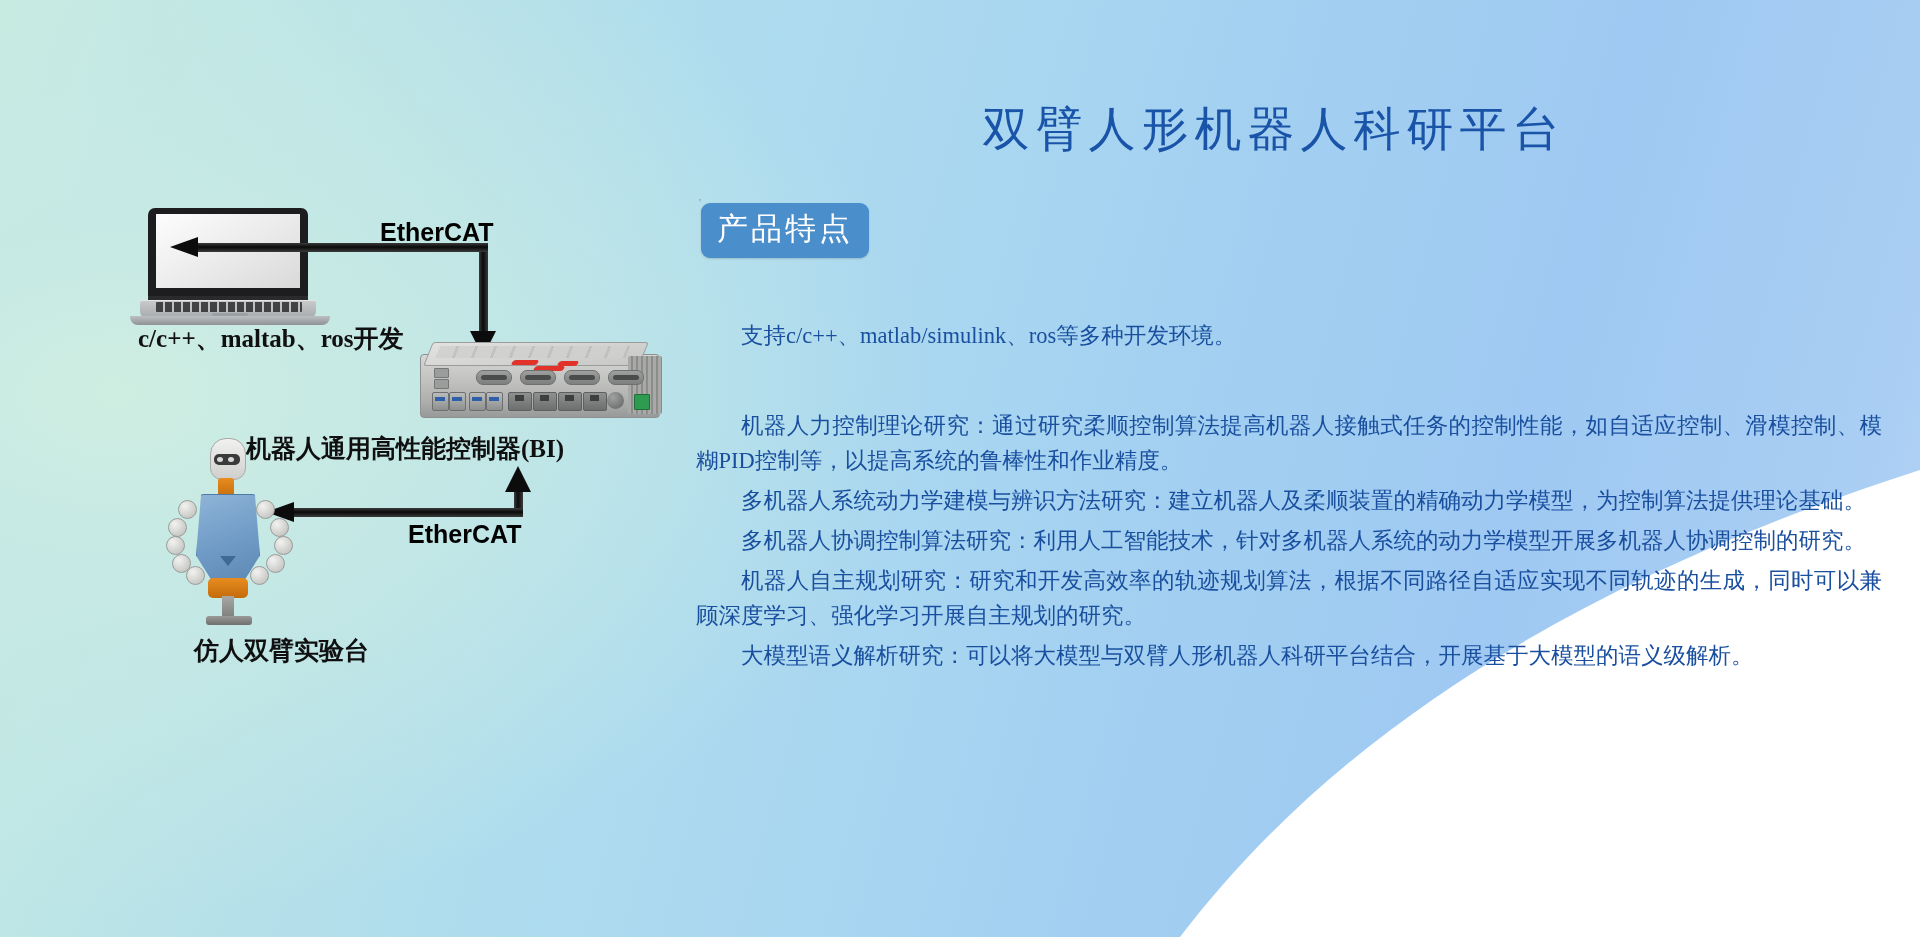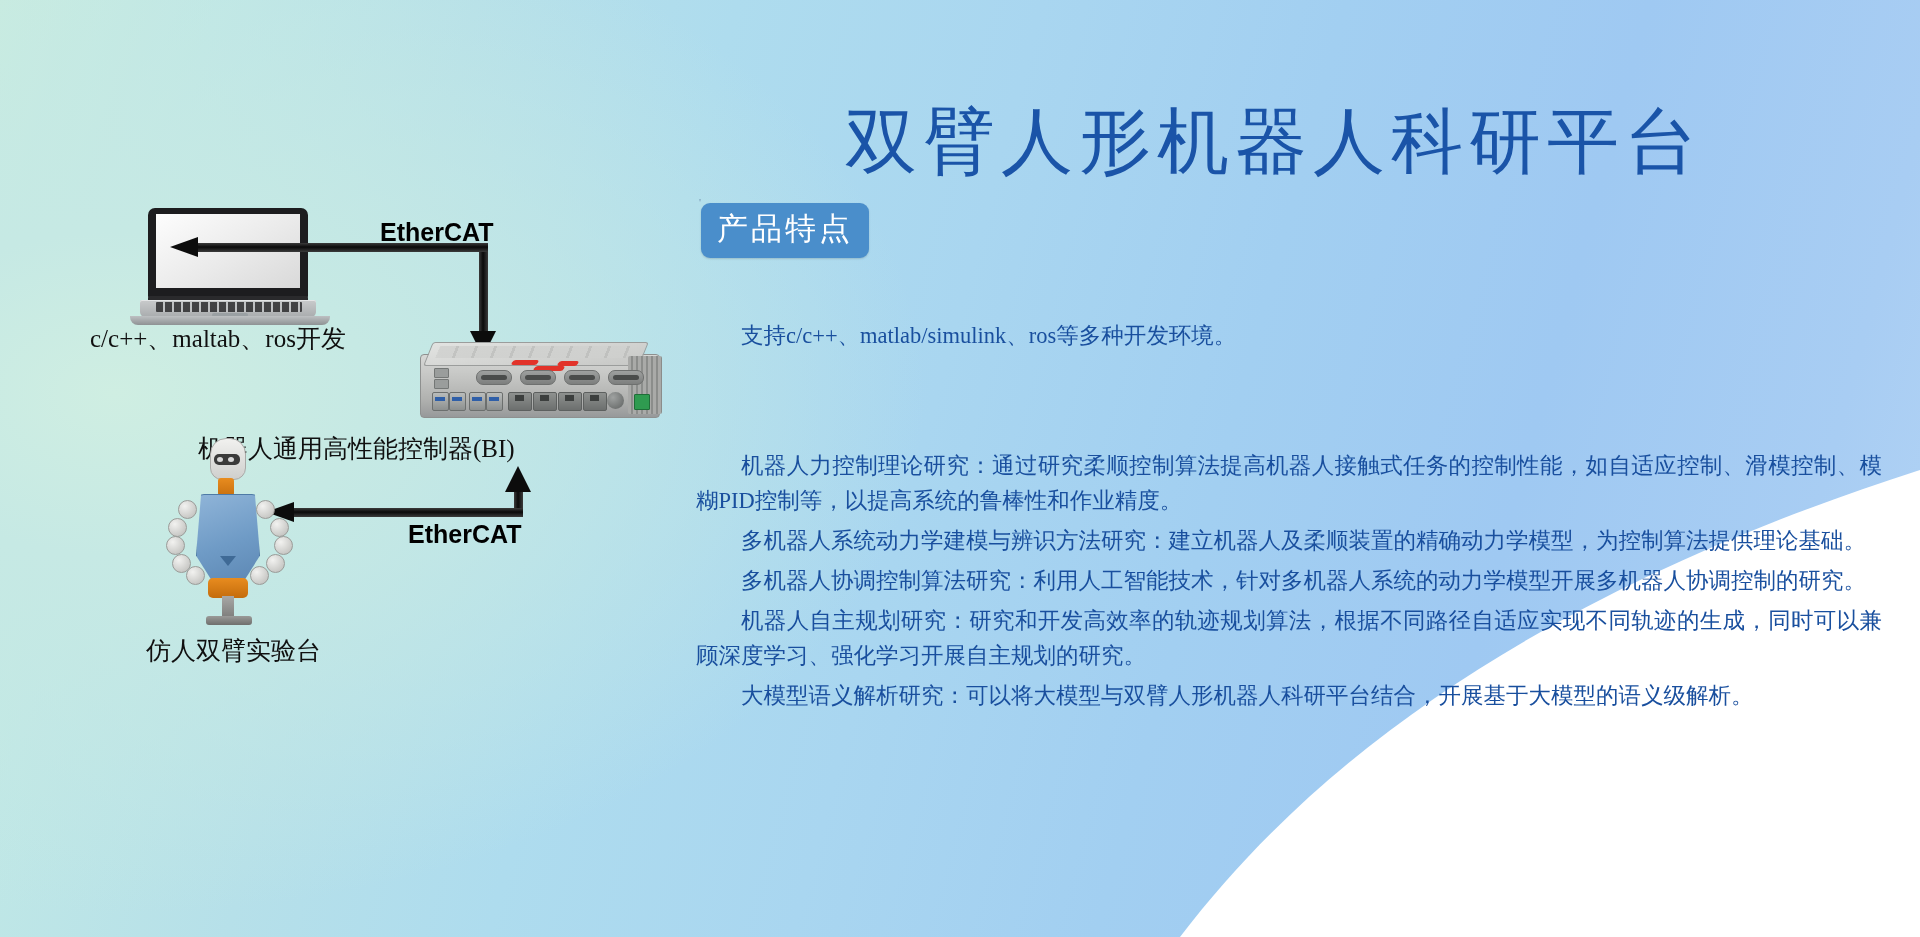--- a/index.html
+++ b/index.html
@@ -26,21 +26,21 @@
   .lid{position:absolute;left:10px;top:0;width:160px;height:90px;background:#1d1d1f;border-radius:7px 7px 2px 2px;}
   .screen{position:absolute;left:8px;top:6px;width:144px;height:74px;background:linear-gradient(150deg,#fdfdfd,#eaeaea 55%,#d9d9d9);}
   .hinge{position:absolute;left:10px;top:88px;width:160px;height:6px;background:#2a2a2c;border-radius:2px;}
   .keys{position:absolute;left:2px;top:92px;width:176px;height:17px;background:linear-gradient(#c9cbcc,#a9acae);border-radius:2px 2px 5px 5px;
         box-shadow:inset 0 1px 0 #e4e6e7;}
   .keyrows{position:absolute;left:18px;top:94px;width:146px;height:10px;
         background:repeating-linear-gradient(90deg,#2c2c2e 0 7px,#bfc1c3 7px 9px);opacity:.85;border-radius:1px;}
   .base{position:absolute;left:-8px;top:108px;width:200px;height:9px;background:linear-gradient(#bdc0c2,#8e9294);border-radius:0 0 8px 8px;}
   .trackpad{position:absolute;left:74px;top:105px;width:36px;height:4px;background:#9aa0a3;border-radius:2px;}
 
-  .cap{position:absolute;color:#101010;font-weight:400;white-space:nowrap;}
+  .cap{position:absolute;color:#101010;font-weight:700;white-space:nowrap;margin-left:48px;}
   .cap-laptop{left:90px;top:322px;font-size:25px;}
   .cap-ctrl{left:198px;top:432px;font-size:25px;}
   .cap-robot{left:146px;top:634px;font-size:25px;}
 
   
   .ctrl{position:absolute;left:420px;top:340px;width:244px;height:86px;}
   .ctrl-body{position:absolute;left:0;top:14px;width:238px;height:62px;
     background:linear-gradient(180deg,#d7d8d6 0%,#c2c3c1 40%,#b0b1af 72%,#97999a 100%);
     border-radius:4px;border:1px solid #8e908f;}
   .ctrl-top{position:absolute;left:8px;top:2px;width:214px;height:22px;
@@ -83,32 +83,32 @@
 
   
   .arrowline{position:absolute;background:linear-gradient(180deg,#3b3b3b,#0a0a0a 45%,#3b3b3b);}
   .arrowline.v{background:linear-gradient(90deg,#3b3b3b,#0a0a0a 45%,#3b3b3b);}
   .arrowhead{position:absolute;width:0;height:0;}
   .lbl{position:absolute;color:#000;font-weight:700;font-size:25px;font-family:"Liberation Sans",sans-serif;white-space:nowrap;}
 
   
   .content{position:absolute;left:684px;top:0;width:1236px;height:937px;}
   .title{position:absolute;left:0;top:106px;width:1180px;text-align:center;
-    font-family:"Liberation Serif",serif;color:#1a54a8;font-size:72px;letter-spacing:6px;line-height:1;white-space:nowrap;}
+    font-family:"Liberation Serif",serif;color:#1a54a8;font-size:47px;letter-spacing:6px;line-height:1;white-space:nowrap;}
   .badge{display:inline-block;background:#4a8ecb;color:#fff;border-radius:9px;
     padding:5px 16px 8px;font-size:31px;letter-spacing:3px;font-family:"Liberation Serif",serif;
     box-shadow:0 1px 2px rgba(0,0,0,.15);}
   .sec1-badge{position:absolute;left:17px;top:203px;}
   .sec2-badge{position:absolute;left:17px;top:358px;}
   .para{position:absolute;color:#194f9e;font-size:22.5px;line-height:34px;
     font-family:"Liberation Serif",serif;text-align:justify;}
   .p-indent{text-indent:2em;}
   .sec1-p1{left:12px;top:250px;width:1186px;}
   .sec1-p2{left:12px;top:319px;width:1186px;}
-  .sec2{position:absolute;left:12px;top:408px;width:1186px;margin-top:40px;}
+  .sec2{position:absolute;left:12px;top:408px;width:1186px;}
   .sec2 p{margin:0 0 5px 0;color:#194f9e;font-size:22.5px;line-height:35px;text-indent:2em;text-align:justify;}
   .tiny-mark{position:absolute;left:15px;top:196px;width:6px;height:6px;color:#6f8fae;font-size:11px;}
 </style>
 </head>
 <body>
 
 <div id="poster">
 
   <svg id="swoosh" viewBox="0 0 1920 937" preserveAspectRatio="none">
     <path d="M1920,470 C1640,560 1360,700 1180,937 L1920,937 Z" fill="#ffffff"></path>

